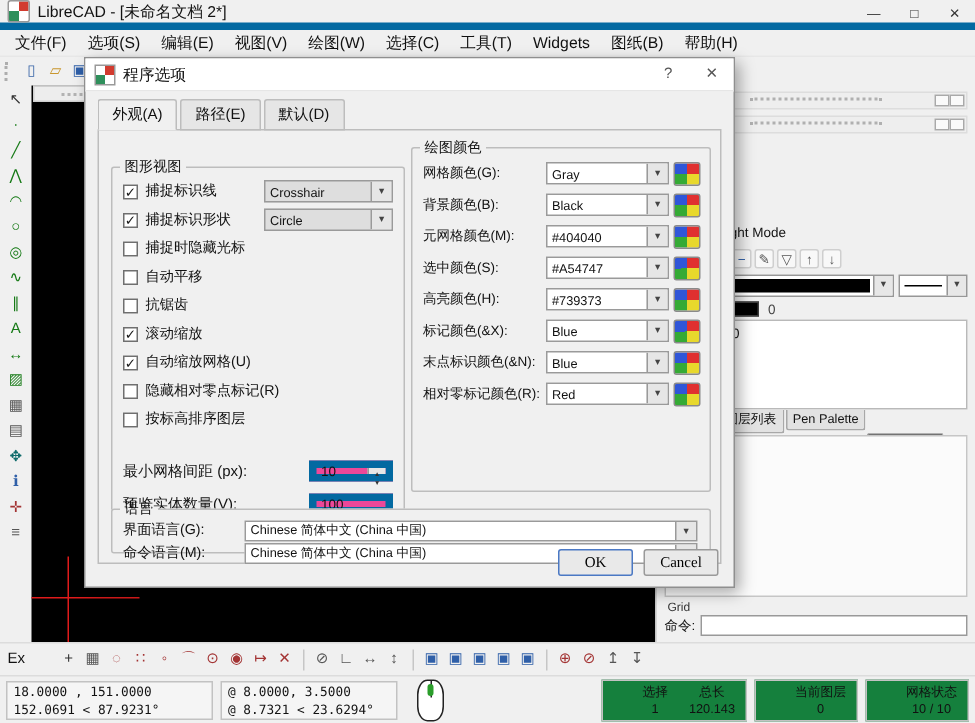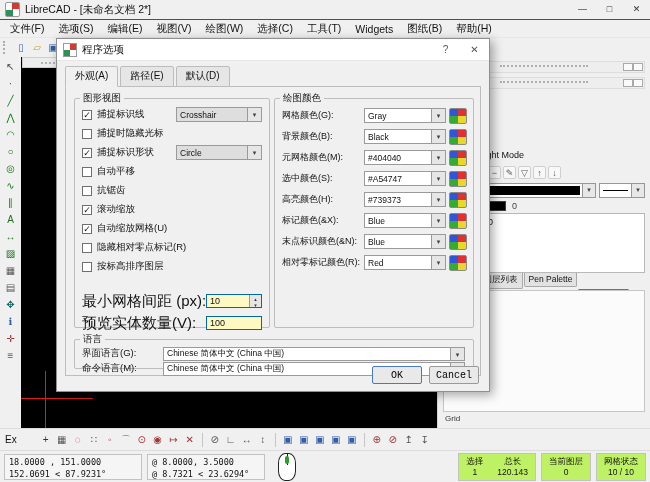--- a/index.html
+++ b/index.html
@@ -1,20 +1,20 @@
 <!DOCTYPE html>
 <html><head>
 <meta charset="utf-8">
 <style>
   html,body { margin:0; padding:0; }
   body { width:650px; height:482px; overflow:hidden; font-family:"Liberation Sans","DejaVu Sans",sans-serif; }
   .app { position:relative; width:650px; height:482px; background:#f0f0f0; overflow:hidden; font-size:10px; color:#111; }
 
   
-  .titlebar { position:absolute; left:0; top:0; right:0; height:20px; display:flex; align-items:center; padding-left:5px; background:#f0f0f0; border-bottom:1px solid #0369a1; box-sizing:border-box; }
+  .titlebar { position:absolute; left:0; top:0; right:0; height:20px; display:flex; align-items:center; padding-left:5px; background:#f0f0f0; border-bottom:5px solid #0369a1; box-sizing:border-box; }
   .app-icon { width:13px; height:13px; margin-right:5px; border:1px solid #999; border-radius:2px; background:conic-gradient(#d23b2f 0 25%, #ffffff 0 50%, #2f8f5b 0 75%, #ffffff 0); flex:none; }
   .title-text { font-size:10.5px; }
   .win-controls { margin-left:auto; display:flex; height:100%; }
   .win-btn { width:27px; text-align:center; line-height:19px; font-size:9px; color:#333; }
 
   
   .menubar { position:absolute; left:0; top:20px; right:0; height:17px; display:flex; align-items:center; font-size:10.5px; padding-left:3px; }
   .menu-item { padding:0 7px; white-space:nowrap; }
 
   
@@ -68,61 +68,61 @@
   .cmd-input { flex:1; height:12px; background:#fff; border:1px solid #999; }
 
   
   .statusbar { position:absolute; left:0; top:450px; right:0; height:32px; display:flex; align-items:center; gap:5px; padding:0 4px; border-top:1px solid #dcdcdc; background:#f0f0f0; box-sizing:border-box; }
   .sb-coords { width:138px; height:26px; border:1px solid #c2c2c2; background:#f5f5f5; font-family:"DejaVu Sans Mono",monospace; font-size:8.5px; line-height:12px; padding:1px 4px; box-sizing:border-box; white-space:nowrap; overflow:hidden; }
   .sb-coords.rel { width:118px; }
   .mouse { width:16px; height:26px; border:1px solid #222; border-radius:7px / 10px; background:#fff; position:relative; margin:0 8px; flex:none; }
   .mouse::before { content:""; position:absolute; left:50%; top:2px; transform:translateX(-50%); width:4px; height:8px; background:#2a9d2a; border-radius:2px; z-index:2; }
   .mouse::after { content:""; position:absolute; left:50%; top:0; width:1px; height:11px; background:#222; }
   .sb-spacer { flex:1; }
-  .sb-group { display:flex; border:1px solid #c2c2c2; height:26px; background:#bef264; align-items:center; }
+  .sb-group { display:flex; border:1px solid #c2c2c2; height:26px; background:#15803d; align-items:center;padding-left:19px; }
   .sb-pair { display:flex; flex-direction:column; justify-content:center; padding:0 7px; font-size:8.5px; text-align:center; line-height:11px; }
 
   
   .dialog { position:absolute; left:56px; top:38px; width:434px; height:354px; background:#f0f0f0; border:1px solid #8f8f8f; box-shadow:3px 3px 10px rgba(0,0,0,.35); z-index:20; box-sizing:border-box; }
   .dlg-titlebar { height:21px; background:#fff; display:flex; align-items:center; padding-left:6px; border-bottom:1px solid #e6e6e6; }
   .dlg-icon { width:12px; height:12px; margin-right:5px; border:1px solid #999; background:conic-gradient(#d23b2f 0 25%, #ffffff 0 50%, #2f8f5b 0 75%, #ffffff 0); flex:none; }
   .dlg-title { font-size:10.5px; }
   .dlg-controls { margin-left:auto; display:flex; height:100%; }
   .dlg-btn { width:29px; text-align:center; line-height:21px; font-size:10px; color:#555; }
   .dlg-tabs { display:flex; padding:4px 0 0 8px; position:relative; z-index:3; }
   .dlg-tab { font-size:10px; padding:2px 9px 3px; border:1px solid #bdbdbd; background:#e6e6e6; margin-right:2px; border-radius:2px 2px 0 0; position:relative; top:1px; }
   .dlg-tab.selected { background:#f0f0f0; border-bottom:1px solid #f0f0f0; }
   .dlg-frame { margin:0 8px; height:288px; border:1px solid #bdbdbd; position:relative; background:#f0f0f0; }
   .group { position:absolute; border:1px solid #bdbdbd; border-radius:2px; background:#f0f0f0; padding:0; margin:0; box-sizing:border-box; min-width:0; }
   .group legend { font-size:9.5px; padding:0 3px; margin-left:5px; }
-  .g-view { left:8px; top:5px; width:196px; height:236px; }
+  .g-view { left:8px; top:18px; width:196px; height:236px; }
   .g-colors { left:208px; top:5px; width:200px; height:236px; }
   .g-lang { left:8px; top:246px; width:400px; height:36px; }
   .chk-row { height:19px; display:flex; align-items:center; padding-left:7px; position:relative; }
   .checkbox { width:10px; height:10px; border:1px solid #6f6f6f; background:#fff; margin-right:5px; font-size:9px; line-height:9px; text-align:center; flex:none; box-sizing:border-box; }
   .checkbox.checked::after { content:"✓"; color:#1a1a1a; }
   .chk-label { font-size:9.5px; white-space:nowrap; }
   .combo { border:1px solid #9a9a9a; position:relative; font-size:8.5px; display:flex; align-items:center; padding:0 16px 0 3px; overflow:hidden; white-space:nowrap; box-sizing:border-box; background:#fff; }
   .combo::after { content:"▾"; position:absolute; right:0; top:0; bottom:0; width:13px; background:#e6e6e6; border-left:1px solid #9a9a9a; font-size:7px; line-height:13px; text-align:center; color:#444; }
   .chk-row .combo { position:absolute; right:7px; width:86px; height:15px; background:#dedede; }
   .fr { position:absolute; left:7px; right:7px; height:16px; display:flex; align-items:center; }
   .fr1 { top:188px; } .fr2 { top:210px; }
-  .f-label { font-size:15px; }
-  .spinbox, .textbox { position:absolute; right:0; width:56px; height:14px; border:1px solid #0369a1; background:#fef9c3; font-size:9px; display:flex; align-items:center; padding-left:3px; box-sizing:border-box; }
+  .f-label { font-size:10px; }
+  .spinbox, .textbox { position:absolute; right:0; width:56px; height:14px; border:5px solid #0369a1; background:#ec4899; font-size:9px; display:flex; align-items:center; padding-left:3px; box-sizing:border-box; }
   .spinbox::after { content:""; position:absolute; right:0; top:0; bottom:0; width:11px; background:#e6e6e6; border-left:1px solid #9a9a9a; }
   .spinbox::before { content:"▴\A▾"; white-space:pre; position:absolute; right:0; top:1px; width:11px; font-size:5px; line-height:6px; text-align:center; z-index:1; color:#333; }
   .color-row { height:21px; display:flex; align-items:center; padding-left:7px; position:relative; }
   .c-label { font-size:9px; white-space:nowrap; }
   .color-row .combo { position:absolute; right:27px; width:82px; height:15px; }
   .color-btn { position:absolute; right:6px; width:16px; height:14px; border:1px solid #8a8a8a; border-radius:2px; background:conic-gradient(#e03030 0 25%, #e8d82c 0 50%, #35aa35 0 75%, #3056d8 0); }
   .lang-row { height:15px; display:flex; align-items:center; padding-left:7px; position:relative; }
   .l-label { font-size:9.5px; width:78px; flex:none; white-space:nowrap; }
   .lang-row .combo { position:absolute; left:88px; right:8px; height:14px; }
   .dlg-buttons { position:absolute; right:10px; bottom:7px; display:flex; gap:7px; }
-  .btn { width:50px; height:18px; font-size:10px; font-family:Liberation Mono, monospace; background:#e9e9e9; border:1px solid #9a9a9a; border-radius:2px; padding:0; }
+  .btn { width:50px; height:18px; font-size:10px; font-family:Liberation Serif, serif; background:#e9e9e9; border:1px solid #9a9a9a; border-radius:2px; padding:0; }
   .btn.ok { border-color:#4a78c4; }
 </style>
 </head>
 <body>
 
 <div class="app">
 
   <div class="titlebar">
     <span class="app-icon"></span>
     <span class="title-text">LibreCAD - [未命名文档 2*]</span>
@@ -252,20 +252,24 @@
     </div>
     <div class="rp-tabs">
       <span class="rp-tab">块列表</span>
       <span class="rp-tab">图层列表</span>
       <span class="rp-tab">Pen Palette</span>
       <span class="rp-tab selected">Layer Tree</span>
     </div>
     <div class="rp-tree"></div>
     <div class="rp-command">
       <div class="cmd-history">Grid</div>
+      <div class="cmd-row">
+        <span class="cmd-label">命令:</span>
+        <span class="cmd-input"></span>
+      </div>
     </div>
   </div>
 
   <div class="bottom-toolbar">
     <span class="ex-label">Ex</span>
     <span class="icon-run">
         <span class="ticon" style="color: rgb(51, 51, 51);">+</span>
         <span class="ticon" style="color: rgb(85, 85, 85);">▦</span>
         <span class="ticon" style="color: rgb(163, 51, 51);">◌</span>
         <span class="ticon" style="color: rgb(163, 51, 51);">∷</span>
@@ -348,29 +352,29 @@
       <fieldset class="group g-view">
         <legend>图形视图</legend>
         <div class="chk-row">
           <span class="checkbox checked"></span>
           <span class="chk-label">捕捉标识线</span>
           <span class="combo">
               <span>Crosshair</span>
             </span>
         </div>
         <div class="chk-row">
+          <span class="checkbox checked"></span>
+          <span class="chk-label">捕捉标识形状</span>
+          <span class="combo">
+              <span>Circle</span>
+            </span>
+        </div>
+        <div class="chk-row">
           <span class="checkbox"></span>
           <span class="chk-label">捕捉时隐藏光标</span>
-        </div>
-        <div class="chk-row">
-          <span class="checkbox checked"></span>
-          <span class="chk-label">捕捉标识形状</span>
-          <span class="combo">
-              <span>Circle</span>
-            </span>
         </div>
         <div class="chk-row">
           <span class="checkbox"></span>
           <span class="chk-label">自动平移</span>
         </div>
         <div class="chk-row">
           <span class="checkbox"></span>
           <span class="chk-label">抗锯齿</span>
         </div>
         <div class="chk-row">

